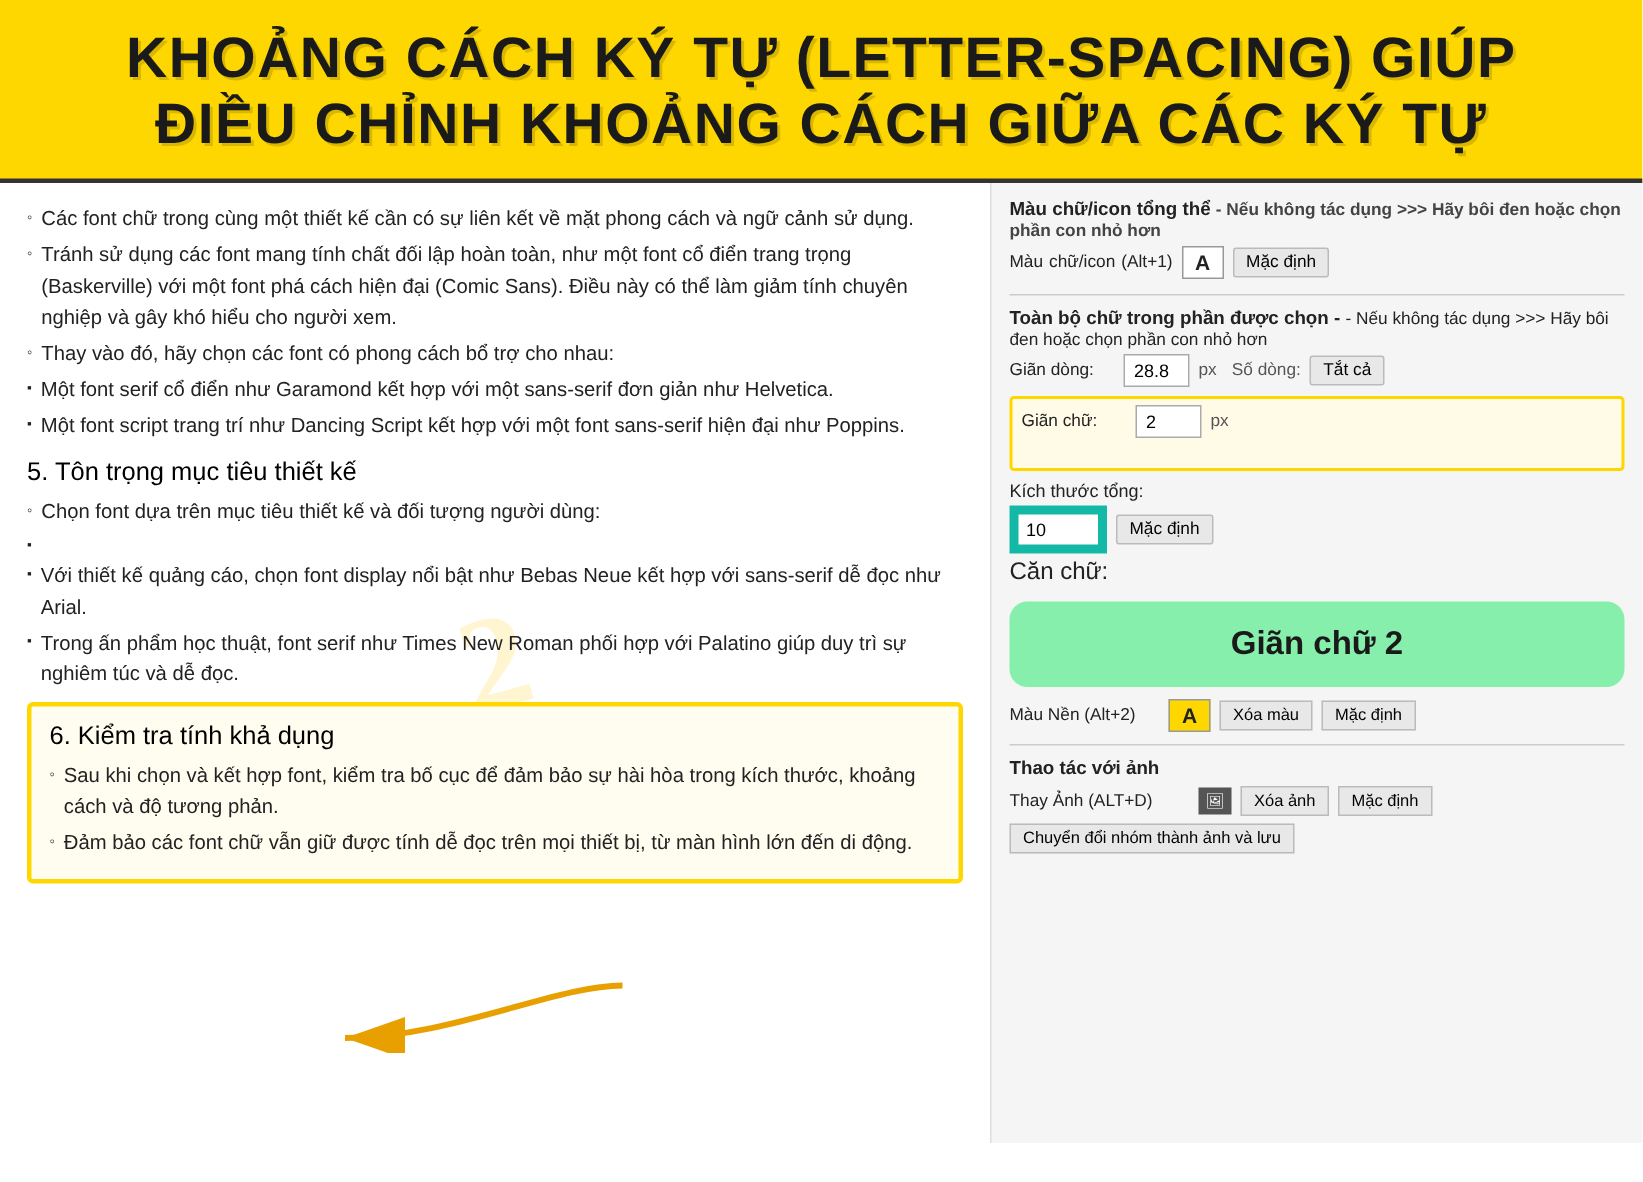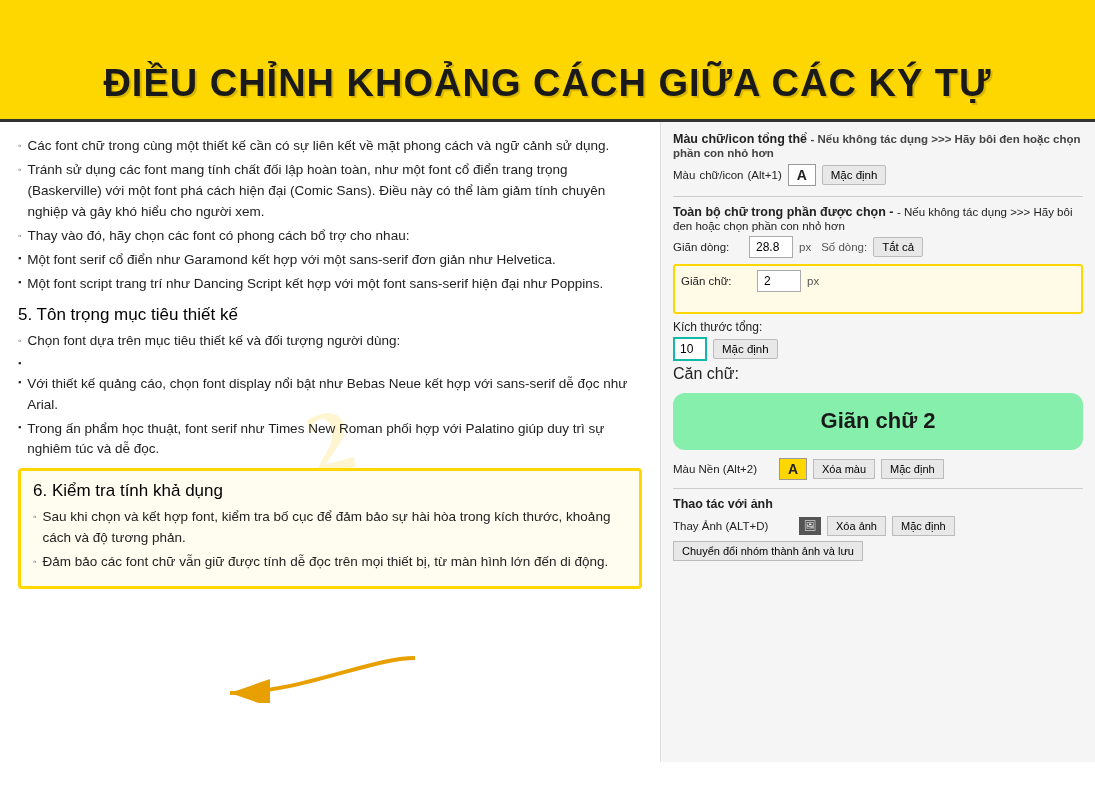--- a/index.html
+++ b/index.html
@@ -237,23 +237,23 @@
       line-height: 1.3;
     }
 
     .size-row {
       display: flex;
       align-items: center;
       gap: 6px;
       margin-bottom: 4px;
     }
     .size-input {
-      border: 2px solid #14b8a6;
+      border: 6px solid #14b8a6;
       background: #fff;
-      width: 34px;
+      width: 65px;
       padding: 3px 5px;
       font-size: 12px;
     }
 
     .color-row2 {
       display: flex;
       align-items: center;
       gap: 6px;
       margin-bottom: 6px;
     }
@@ -313,21 +313,21 @@
       left: 220px;
       z-index: 20;
       pointer-events: none;
     }
   </style>
 </head>
 <body>
 
 <div class="header-banner">
   <h1>
-    <br>
+    <span>KHOẢNG CÁCH KÝ TỰ (LETTER-SPACING) GIÚP</span><br>
     <span>ĐIỀU CHỈNH KHOẢNG CÁCH GIỮA CÁC KÝ TỰ</span>
   </h1>
 </div>
 
 <div class="main-content">
 
   <div class="left-panel">
     <div class="watermark">2</div>
 
     <ul class="article-list">

